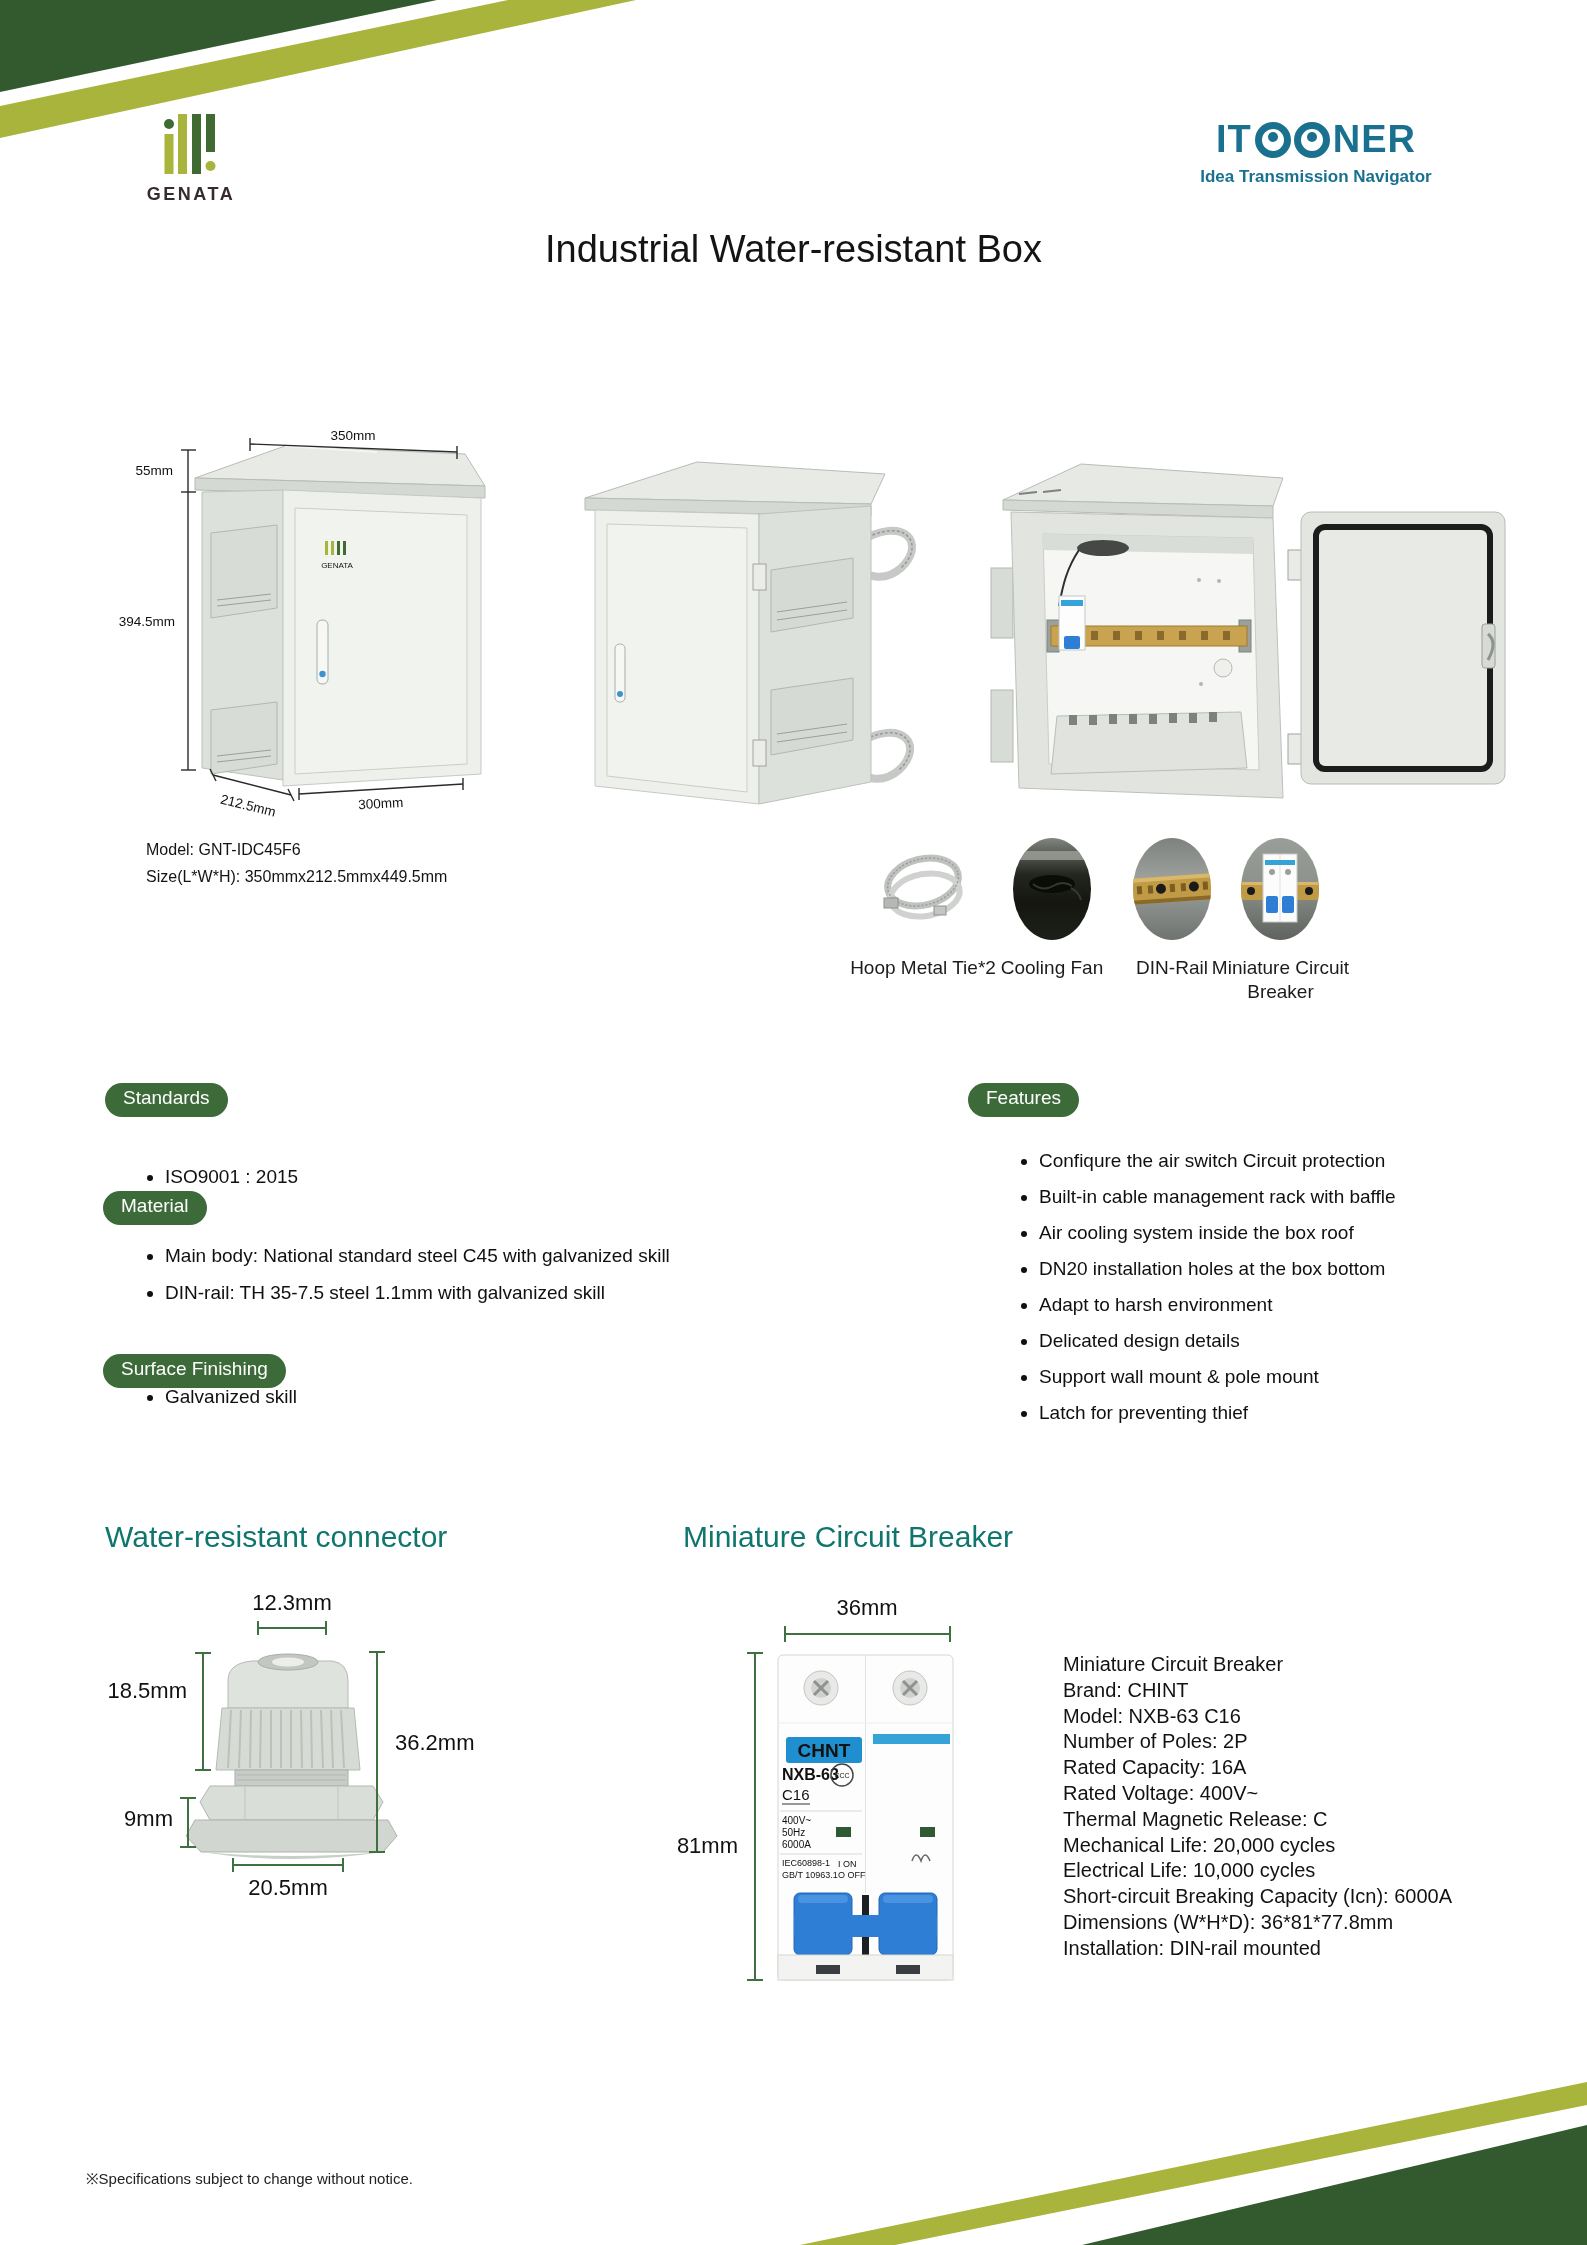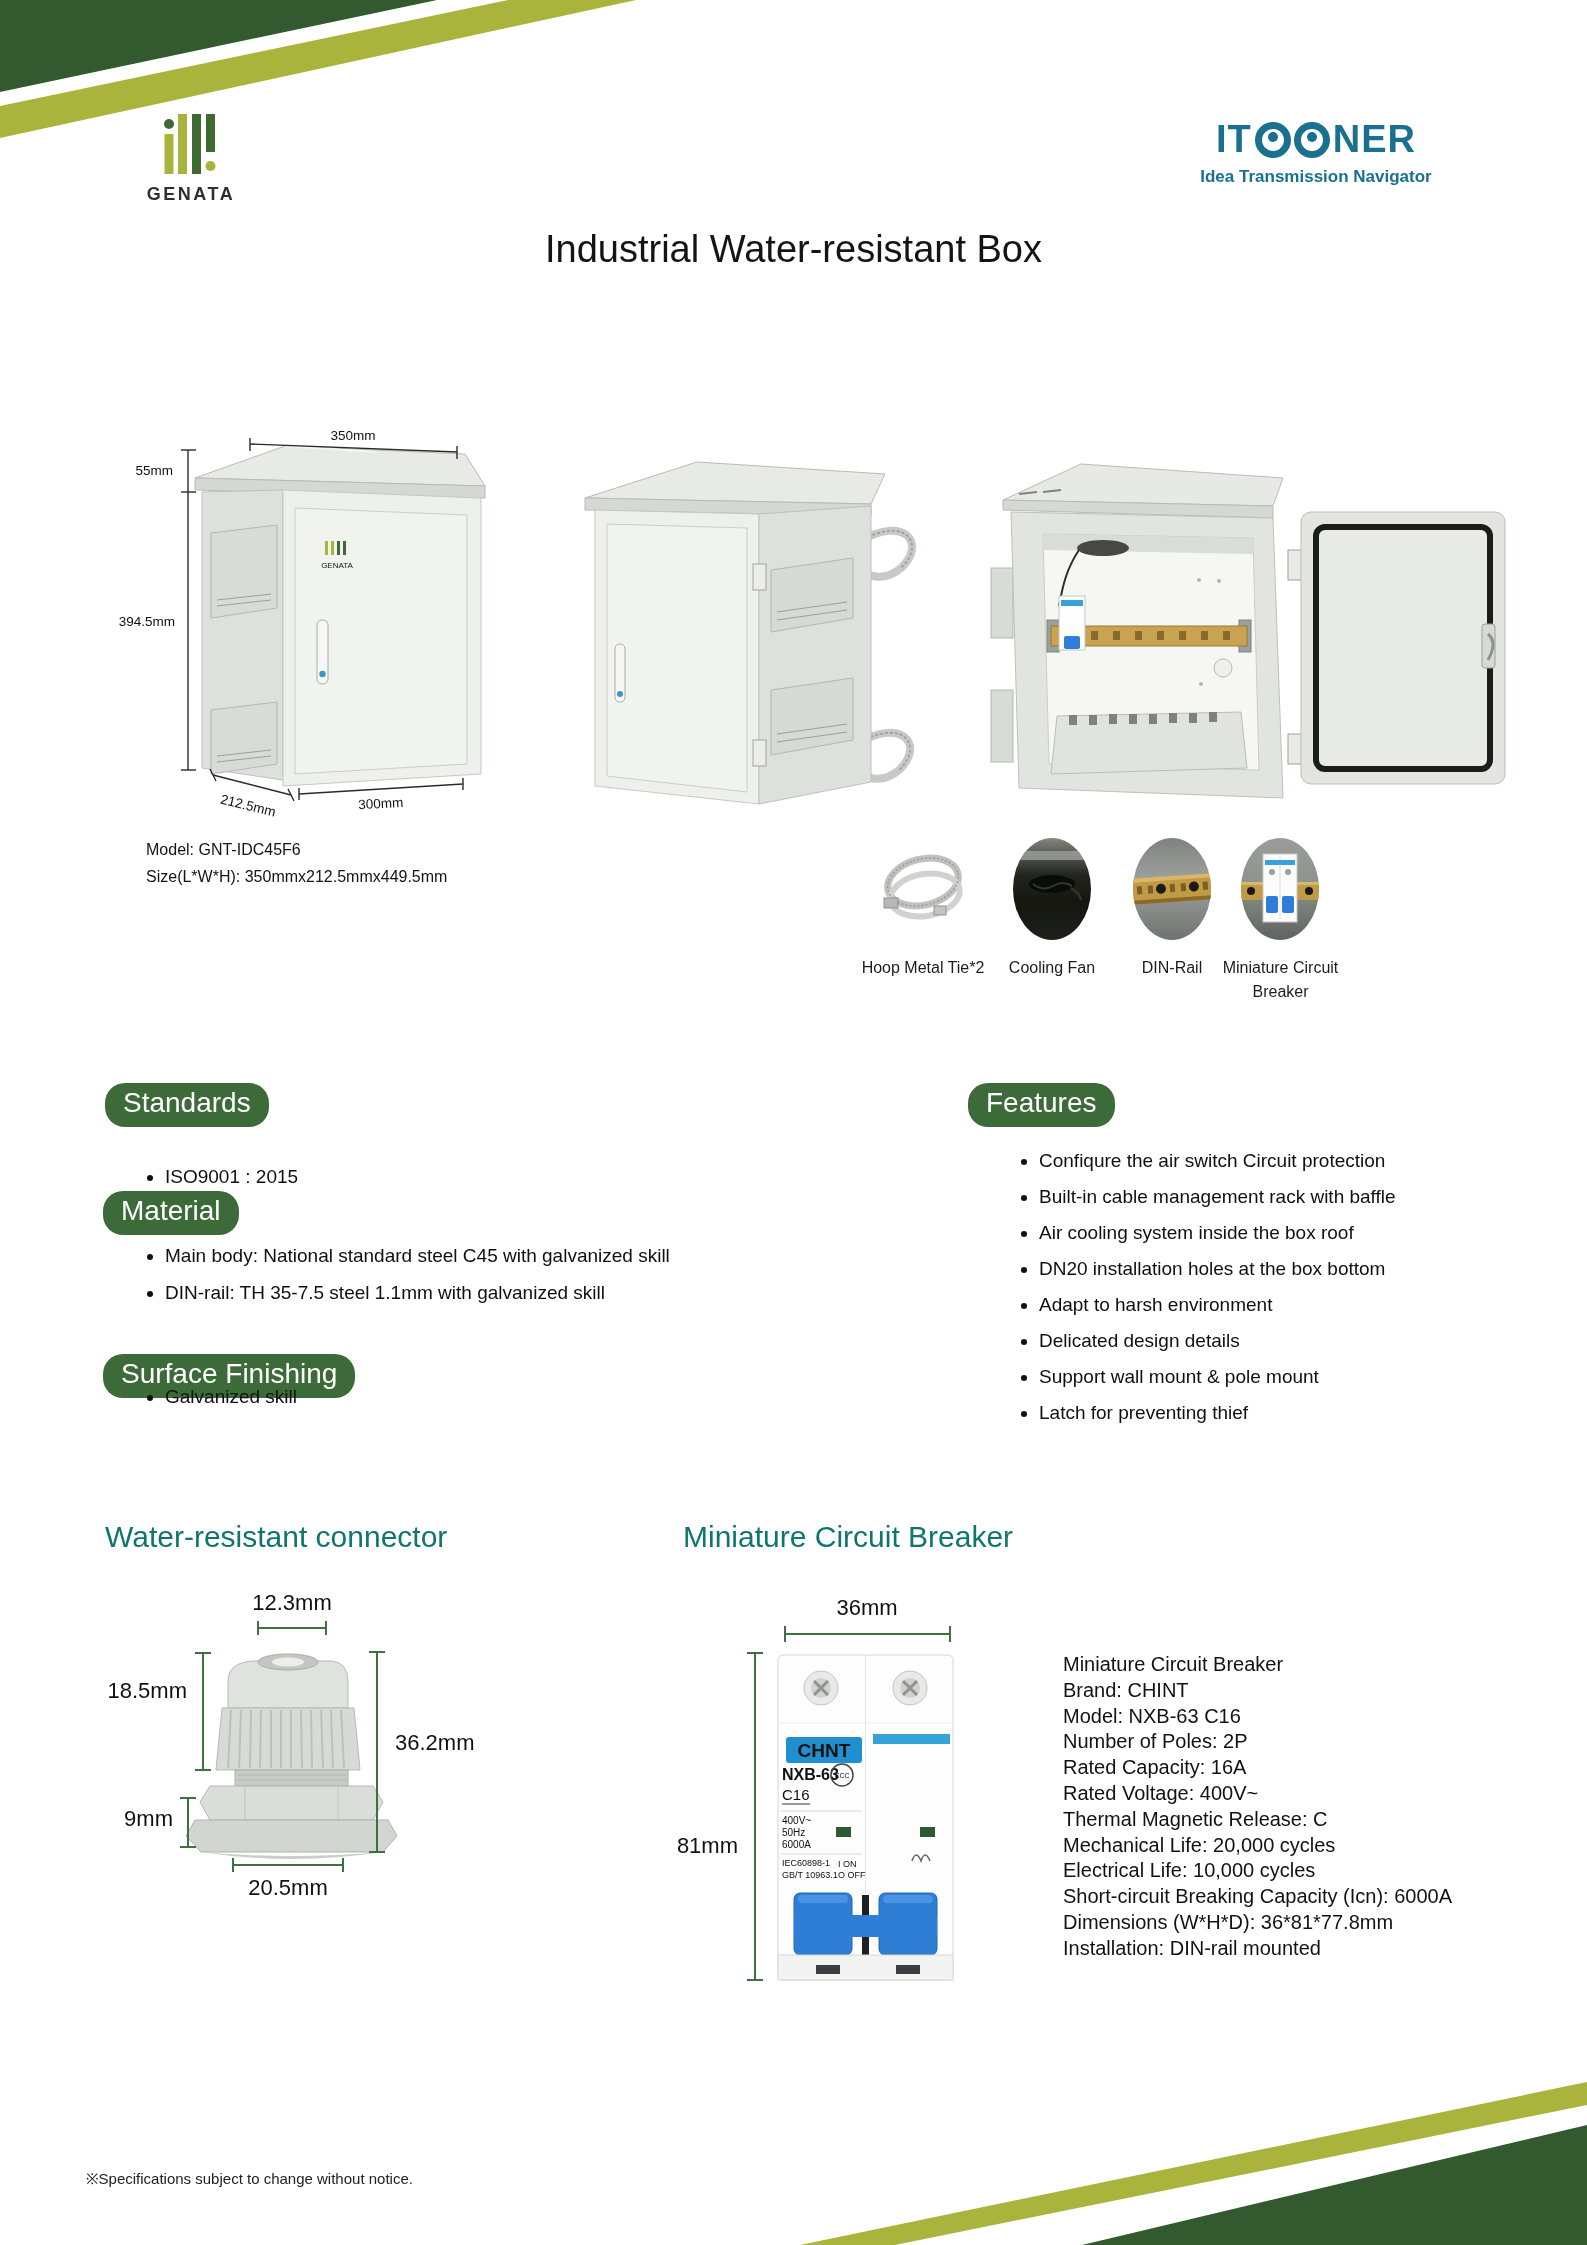--- a/index.html
+++ b/index.html
@@ -18,28 +18,28 @@
                    font-size:38px; font-weight:bold; color:#19718f; letter-spacing:1px; }
   .eye { width:22px; height:22px; border:7px solid #19718f; border-radius:50%; position:relative; display:inline-block; }
   .eye::after { content:""; position:absolute; width:10px; height:10px; background:#19718f; border-radius:50%; left:6px; top:3px; }
   .itooner-tagline { margin-top:6px; font-size:17px; font-weight:bold; color:#19718f; }
 
   .page-title { left:0; top:228px; width:1587px; text-align:center; font-size:38px; color:#141414; }
 
   .model-block { left:146px; top:836px; font-size:16px; line-height:27px; color:#141414; }
 
   
-  .acc-label { position:absolute; top:956px; text-align:center; font-size:16px; line-height:24px; color:#1c1c1c; }
+  .acc-label { position:absolute; top:956px; text-align:center; font-size:19px; line-height:24px; color:#1c1c1c; }
   .oval { position:absolute; top:838px; width:78px; height:102px; border-radius:50%; overflow:hidden; }
   .oval-fan { background:linear-gradient(180deg,#82867f 0%,#565a54 16%,#23261f 36%,#14160f 62%,#1d201a 100%); }
   .oval-rail { background:linear-gradient(180deg,#7e827e 0%,#9fa39f 42%,#6f736f 100%); }
   .oval-mcb { background:linear-gradient(180deg,#9a9e9a 0%,#8e928c 45%,#5f635f 100%); }
 
   
-  .pill { position:absolute; background:#3d6a39; color:#ffffff; font-size:28px;
+  .pill { position:absolute; background:#3d6a39; color:#ffffff; font-size:19px;
           padding:4px 18px 8px 18px; border-radius:20px; }
   .blist { position:absolute; margin:0; padding:0 0 0 20px; font-size:19px; color:#101010; }
   .blist li { margin-bottom:15px; }
   .blist-features li { margin-bottom:14px; }
 
   .sub-heading { position:absolute; font-size:30px; color:#0f766e; }
 
   .spec-block { left:1063px; top:1652px; font-size:20px; line-height:25.8px; color:#121212; }
 
   .footer-note { left:86px; top:2168px; font-size:15px; color:#222; }

